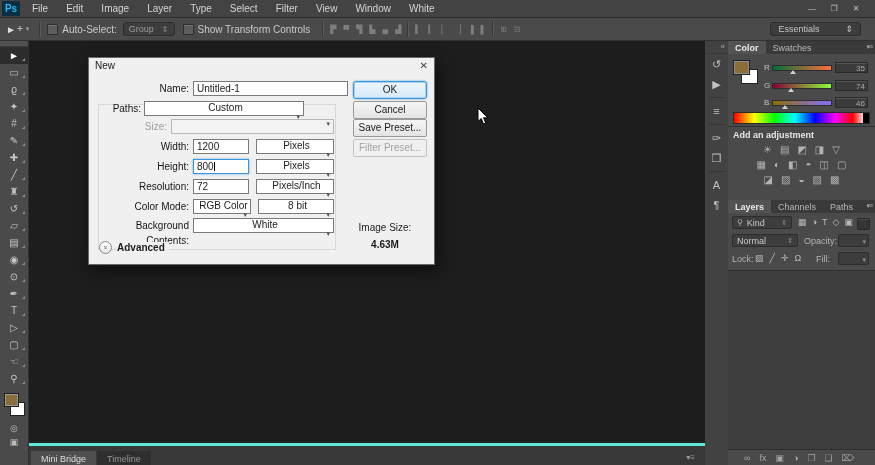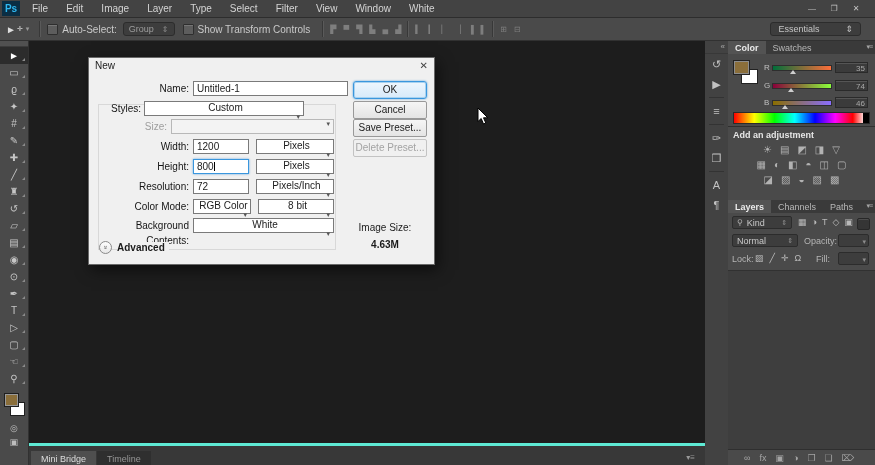--- a/index.html
+++ b/index.html
@@ -474,40 +474,40 @@
     <div class="dlg-titlebar">
       <span class="dlg-title">New</span>
       <span class="dlg-close">✕</span>
     </div>
     <div class="group-frame"></div>
 
     <span class="d-label" style="left:2px;top:23px;width:98px">Name:</span>
     <span class="d-input" style="left:104px;top:23px;width:147px">Untitled-1</span>
     <span class="d-btn default" style="top:23px">OK</span>
 
-    <span class="d-label" style="left:2px;top:43px;width:50px">Styles:</span>
+    <span class="d-label" style="left:2px;top:43px;width:50px">Paths:</span>
     <span class="d-select" style="left:55px;top:43px;width:160px">
       <span>Custom</span>
         <span class="arr">▾</span>
     </span>
     <span class="d-btn" style="top:43px">Cancel</span>
 
     <span class="d-label dis" style="left:2px;top:61px;width:76px">Size:</span>
     <span class="d-select dis" style="left:82px;top:61px;width:163px">
       <span class="arr">▾</span>
     </span>
     <span class="d-btn" style="top:61px">Save Preset...</span>
 
     <span class="d-label" style="left:2px;top:81px;width:98px">Width:</span>
     <span class="d-input" style="left:104px;top:81px;width:48px">1200</span>
     <span class="d-select" style="left:167px;top:81px;width:78px">
       <span>Pixels</span>
         <span class="arr">▾</span>
     </span>
-    <span class="d-btn dis" style="top:81px">Delete Preset...</span>
+    <span class="d-btn dis" style="top:81px">Filter Preset...</span>
 
     <span class="d-label" style="left:2px;top:101px;width:98px">Height:</span>
     <span class="d-input focused" style="left:104px;top:101px;width:48px"><span>800</span><span class="caret"></span></span>
     <span class="d-select" style="left:167px;top:101px;width:78px">
       <span>Pixels</span>
         <span class="arr">▾</span>
     </span>
 
     <span class="d-label" style="left:2px;top:121px;width:98px">Resolution:</span>
     <span class="d-input" style="left:104px;top:121px;width:48px">72</span>

